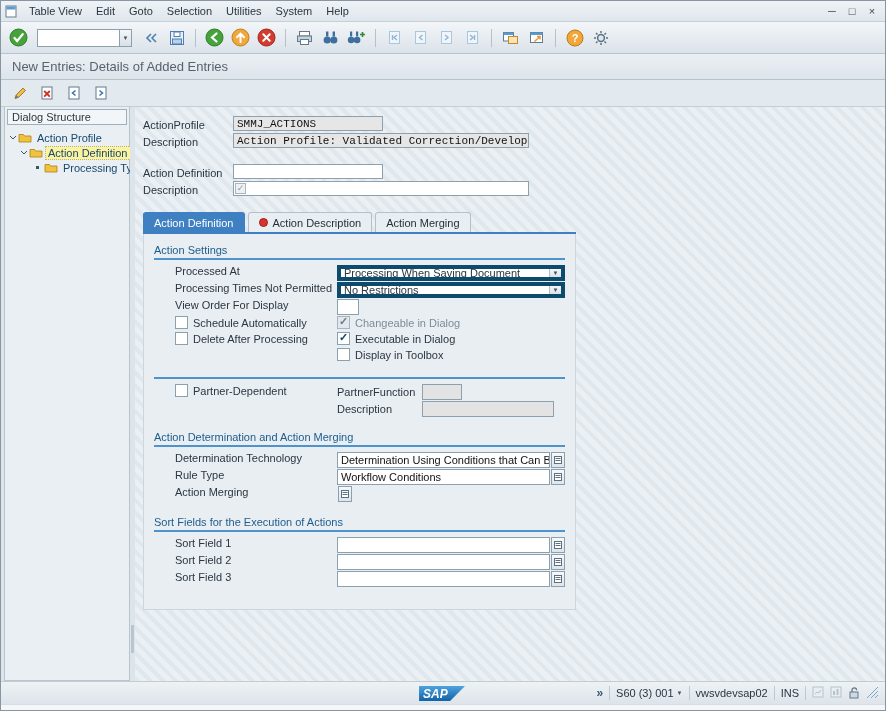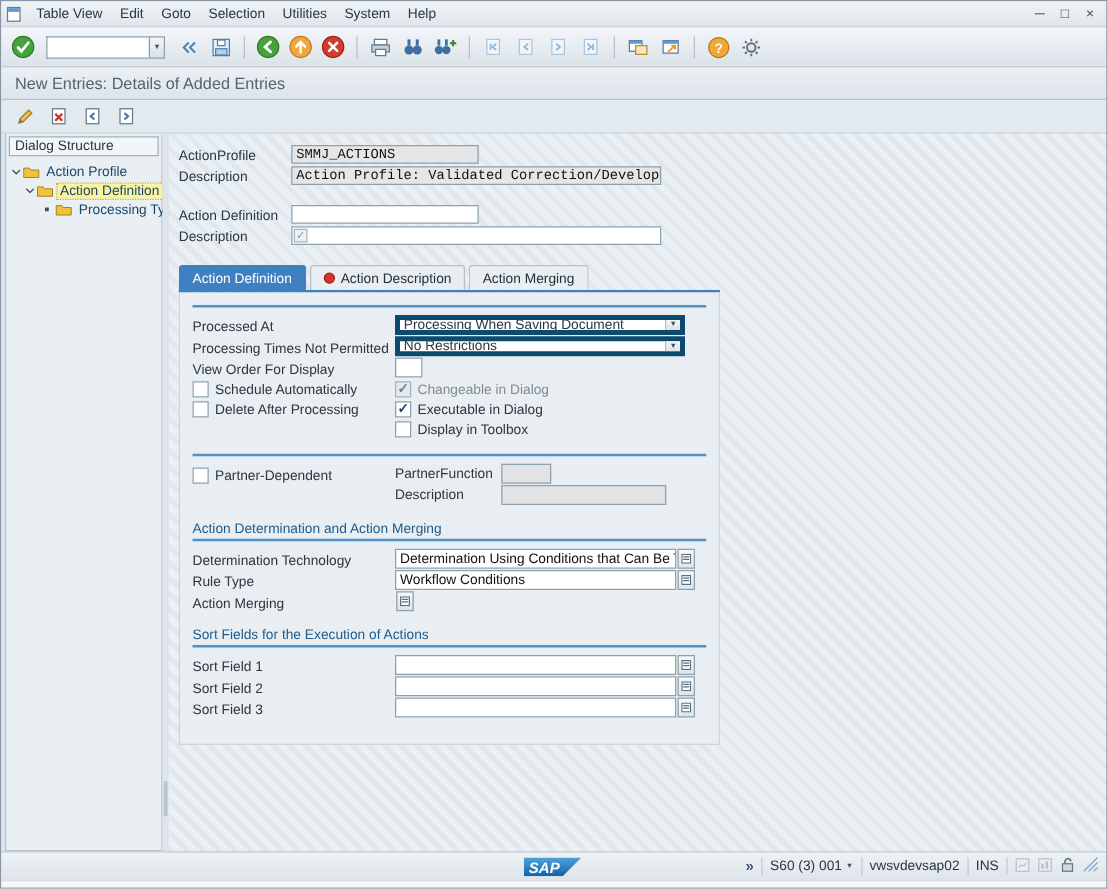--- a/index.html
+++ b/index.html
@@ -61,21 +61,21 @@
   .tab { height:20px; display:flex; align-items:center; gap:5px; padding:0 10px; background:#e9eef2; border:1px solid #b4c1cb; border-bottom:none; border-radius:3px 3px 0 0; margin-right:3px; color:#24313a; cursor:default; }
   .tab.active { background:#3f80c2; border-color:#3f80c2; color:#fff; }
   .dot { width:9px; height:9px; border-radius:50%; background:#d5352b; border:1px solid #9e1d14; flex:none; }
   .tabline { width:433px; height:2px; background:#3f80c2; }
   .panel { width:433px; background:#e9eef2; border:1px solid #ccd6de; border-top:none; padding:10px 10px 8px; min-height:352px; }
 
   
   .section { margin-bottom:13px; }
   .sec-title { color:#1c5c8e; padding-bottom:2px; }
   .sec-rule { height:2px; background:#4e93cc; margin-bottom:5px; }
-  .frow { display:flex; align-items:flex-end; height:17px; }
+  .frow { display:flex; align-items:flex-start; height:17px;margin-left:21px; }
   .cbrow { height:16px; }
   .flabel { width:162px; flex:none; }
   .col-left { width:162px; flex:none; display:flex; align-items:center; }
   .col-right { display:flex; align-items:center; }
   .plabel { width:85px; flex:none; }
 
   .dd { position:relative; height:16px; background:#fff; border:4px solid #0c4a6e; display:flex; align-items:center; padding:0 15px 0 3px; overflow:hidden; white-space:nowrap; }
   .dd .arr { position:absolute; right:0; top:0; bottom:0; width:12px; display:flex; align-items:center; justify-content:center; font-size:6px; color:#44525c; background:linear-gradient(#f4f7f9,#dbe3e9); border-left:1px solid #b0bec8; }
   .pfield { height:16px; border:1px solid #8ca0ad; background:#fff; padding:0 3px; display:flex; align-items:center; overflow:hidden; white-space:nowrap; color:#111; }
   .pfield.ro { background:#e3e3e3; }
@@ -371,20 +371,21 @@
         </div>
         <div class="tab">
           <span>Action Merging</span>
         </div>
       </div>
       <div class="tabline"></div>
 
       <div class="panel">
 
         <div class="section">
+          <div class="sec-title">Action Settings</div>
           <div class="sec-rule"></div>
           <div class="frow">
             <span class="flabel">Processed At</span>
             <div class="dd w232">
               <span>Processing When Saving Document</span>
               <span class="arr">▼</span>
             </div>
           </div>
           <div class="frow">
             <span class="flabel">Processing Times Not Permitted</span>

